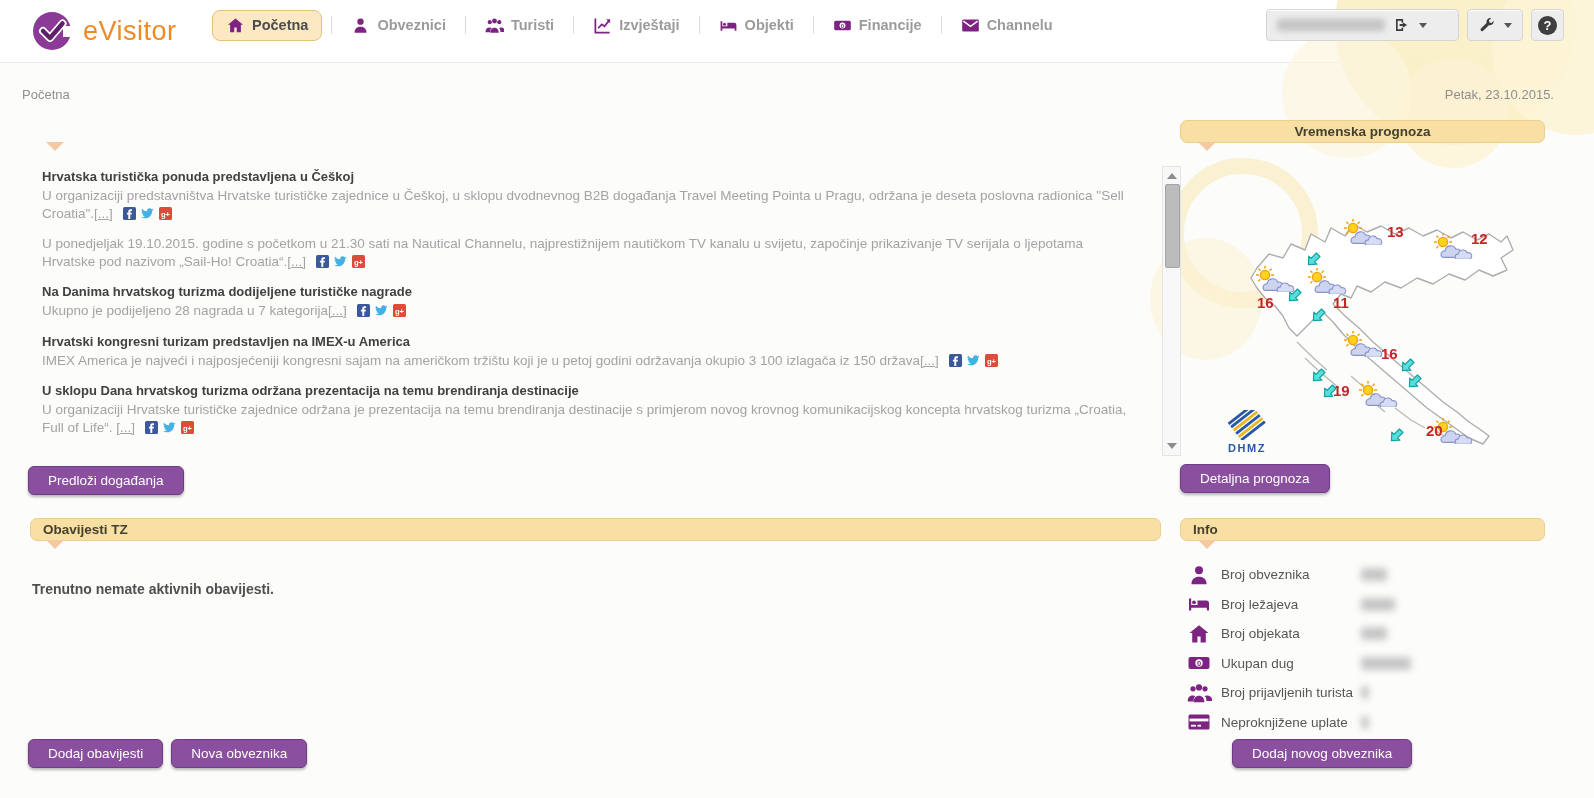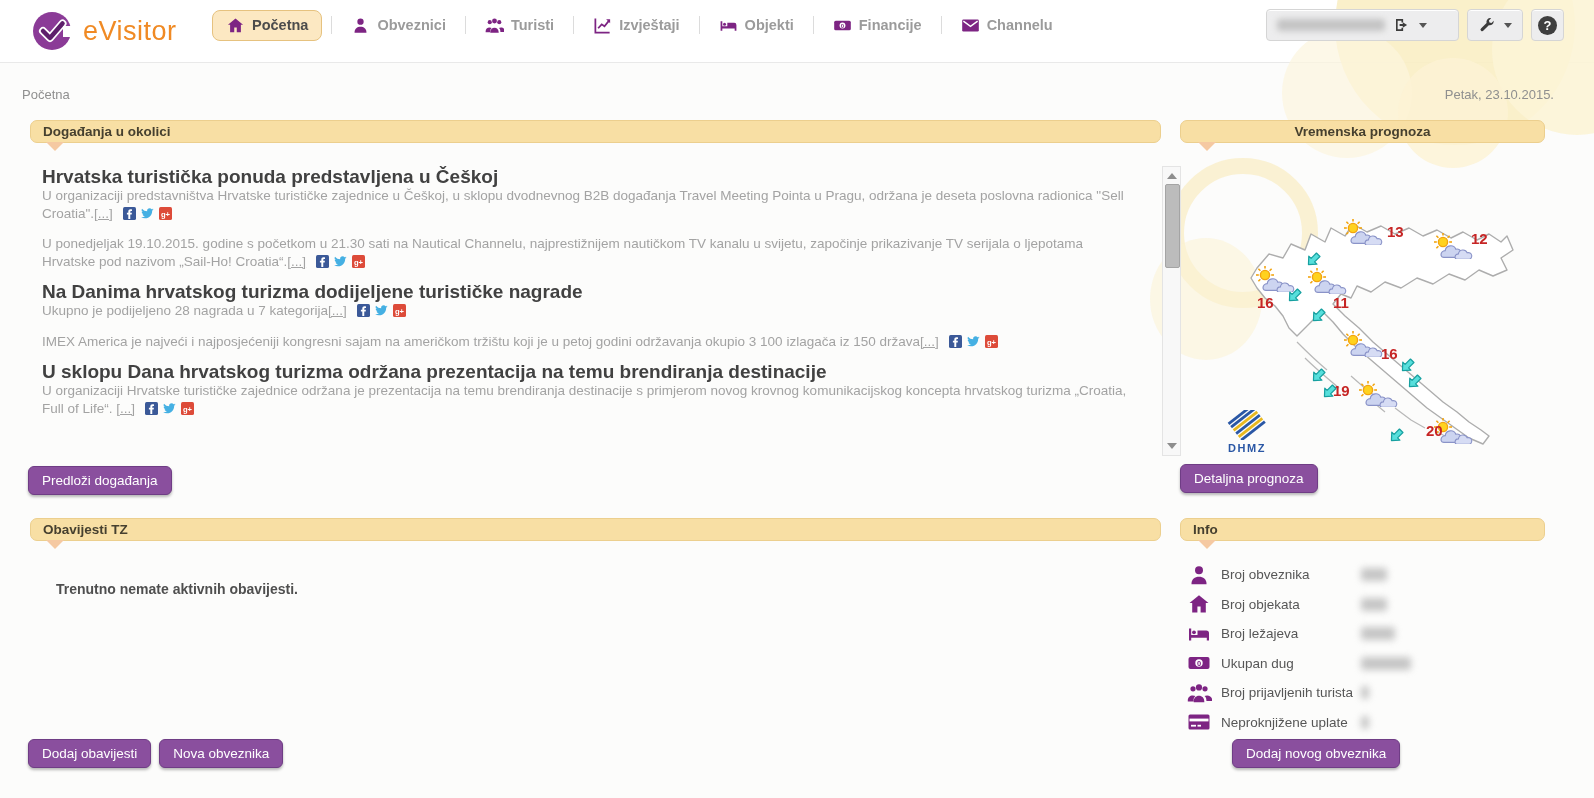--- a/index.html
+++ b/index.html
@@ -40,41 +40,41 @@
   .pagedate{position:absolute;right:40px;top:87px;font-size:13px;color:#8f8f8f;}
   
   .phead{position:absolute;height:23px;background:#f8dfa4;border:1px solid #eccf8e;border-radius:7px;
          display:flex;align-items:center;padding:0 12px;font-weight:bold;font-size:13.5px;color:#46402f;box-sizing:border-box;}
   .phead.center{justify-content:center;}
   .pointer{position:absolute;width:0;height:0;border-left:9px solid transparent;border-right:9px solid transparent;
            border-top:9px solid #f5c9a2;}
   
   .events-list{position:absolute;left:42px;top:168px;width:1086px;}
   .news-item{margin-bottom:13px;}
-  .news-title{font-weight:bold;font-size:19px;color:#414141;line-height:17px;margin-bottom:2px;cursor:pointer;}
+  .news-title{font-weight:bold;font-size:13px;color:#414141;line-height:17px;margin-bottom:2px;cursor:pointer;}
   .news-body{font-size:13.5px;color:#a3a3a3;line-height:17.5px;}
   .more{color:#a3a3a3;text-decoration:underline;cursor:pointer;}
   .social{margin-left:10px;display:inline-flex;gap:5px;vertical-align:-2px;}
   .sic{width:13px;height:13px;display:inline-block;cursor:pointer;}
   
   .scrollbar{position:absolute;left:1162px;top:166px;width:19px;height:290px;background:#f8f8f8;border:1px solid #e4e4e4;box-sizing:border-box;}
   .sb-up{position:absolute;top:6px;left:4px;width:0;height:0;border-left:5px solid transparent;border-right:5px solid transparent;border-bottom:6px solid #8d8d8d;}
   .sb-down{position:absolute;bottom:6px;left:4px;width:0;height:0;border-left:5px solid transparent;border-right:5px solid transparent;border-top:6px solid #8d8d8d;}
   .sb-thumb{position:absolute;top:17px;left:2px;width:13px;height:82px;background:#bcbcbc;border:1px solid #a4a4a4;border-radius:2px;cursor:grab;}
   
   .pbtn{position:absolute;background:#8a4f9e;border:1px solid #6f3d85;border-radius:6px;color:#fff;
-        font-size:13.5px;padding:6px 13px;box-shadow:0 2px 3px rgba(0,0,0,.28);cursor:pointer;
+        font-size:13.5px;padding:6px 19px;box-shadow:0 2px 3px rgba(0,0,0,.28);cursor:pointer;
         font-family:"Liberation Sans",sans-serif;white-space:nowrap;}
   .btn-events{left:28px;top:466px;}
   .btn-weather{left:1180px;top:464px;}
   .btns-notices{position:absolute;left:28px;top:739px;display:flex;gap:8px;}
   .btns-notices .pbtn{position:static;}
   .btn-info{left:1232px;top:739px;}
   
-  .empty-msg{position:absolute;left:56px;top:581px;font-weight:bold;font-size:14px;color:#4f4f4f;}
+  .empty-msg{position:absolute;left:32px;top:581px;font-weight:bold;font-size:14px;color:#4f4f4f;}
   
   .weather-map{position:absolute;left:1205px;top:170px;width:315px;height:292px;}
   .weather-map svg.mapoutline{position:absolute;left:0;top:0;}
   .wicon{position:absolute;width:40px;height:27px;}
   .wtemp{position:absolute;font-weight:bold;color:#c62525;font-size:15px;font-family:Liberation Sans, sans-serif;}
   .warr{position:absolute;width:19px;height:19px;}
   .wi0{left:138px;top:48px;} .wt0{left:182px;top:53px;}
   .wi1{left:228px;top:62px;} .wt1{left:266px;top:60px;}
   .wi2{left:50px;top:95px;}  .wt2{left:52px;top:124px;}
   .wi3{left:102px;top:97px;} .wt3{left:128px;top:124px;}
@@ -220,23 +220,20 @@
     <div class="gbtn" style="padding:0 6px;">
       <span class="help-circle">
         <span>?</span>
       </span>
     </div>
   </div>
 
   <div class="crumb">Početna</div>
   <div class="pagedate">Petak, 23.10.2015.</div>
 
-  <div class="phead" style="left:30px;top:120px;width:1131px;">
-    <span>Događanja u okolici</span>
-  </div>
   <div class="pointer" style="left:46px;top:142px;"></div>
 
   <div class="events-list">
     <div class="news-item">
       <div class="news-title">Hrvatska turistička ponuda predstavljena u Češkoj</div>
       <div class="news-body"><span>U organizaciji predstavništva Hrvatske turističke zajednice u Češkoj, u sklopu dvodnevnog B2B događanja Travel Meeting Pointa u Pragu, održana je deseta poslovna radionica "Sell Croatia".</span><a class="more">[...]</a><span class="social">
             <span class="sic">
               <svg viewBox="0 0 12 12">
                 <rect width="12" height="12" rx="1.5" fill="#3b5998"></rect>
                 <path d="M6.7 11V6.9H8l.2-1.6H6.7v-1c0-.4.2-.7.8-.7h.8V2.2C8 2.2 7.5 2.1 7 2.1c-1.3 0-2.1.8-2.1 2.1v1.1H3.6v1.6h1.3V11z" fill="#fff"></path>
@@ -292,20 +289,21 @@
             </span>
             <span class="sic">
               <svg viewBox="0 0 12 12">
                 <rect width="12" height="12" rx="1.5" fill="#dd4b39"></rect>
                 <text x="6" y="8.8" font-size="7" font-weight="bold" fill="#fff" text-anchor="middle" font-family="Liberation Sans,sans-serif">g+</text>
               </svg>
             </span>
           </span></div>
     </div>
     <div class="news-item">
+      <div class="news-title">Hrvatski kongresni turizam predstavljen na IMEX-u America</div>
       <div class="news-body"><span>IMEX America je najveći i najposjećeniji kongresni sajam na američkom tržištu koji je u petoj godini održavanja okupio 3 100 izlagača iz 150 država</span><a class="more">[...]</a><span class="social">
             <span class="sic">
               <svg viewBox="0 0 12 12">
                 <rect width="12" height="12" rx="1.5" fill="#3b5998"></rect>
                 <path d="M6.7 11V6.9H8l.2-1.6H6.7v-1c0-.4.2-.7.8-.7h.8V2.2C8 2.2 7.5 2.1 7 2.1c-1.3 0-2.1.8-2.1 2.1v1.1H3.6v1.6h1.3V11z" fill="#fff"></path>
               </svg>
             </span>
             <span class="sic">
               <svg viewBox="0 0 14 12">
                 <path fill="#45b0e3" d="M13.6 1.5c-.5.3-1.1.5-1.6.6A2.8 2.8 0 0 0 13.2.6c-.5.3-1.1.6-1.8.7A2.7 2.7 0 0 0 6.7 3.7 7.7 7.7 0 0 1 1.1.9 2.7 2.7 0 0 0 2 4.5c-.5 0-.9-.1-1.3-.3 0 1.3.9 2.4 2.2 2.7-.4.1-.8.1-1.2.1.3 1 1.3 1.8 2.5 1.9A5.5 5.5 0 0 1 .1 10a7.7 7.7 0 0 0 4.2 1.2c5 0 7.7-4.1 7.7-7.7v-.4c.6-.4 1.1-.9 1.6-1.6z"></path>
@@ -567,36 +565,36 @@
           <svg viewBox="0 0 24 24" fill="currentColor">
             <circle cx="12" cy="7.2" r="4"></circle>
             <path d="M4.5 20.5c0-4.2 3.3-6.8 7.5-6.8s7.5 2.6 7.5 6.8v.7h-15z"></path>
           </svg>
         </span>
       <span class="ilabel">Broj obveznika</span>
       <span class="blurval bw26"></span>
     </div>
     <div class="irow">
       <span class="iicon">
+          <svg viewBox="0 0 24 24" fill="currentColor">
+            <path d="M2 6.5v12h2.2v-2.8h15.6v2.8H22v-7.2a2.8 2.8 0 0 0-2.8-2.8h-8.7v4.4H4.2V6.5z"></path>
+            <circle cx="7" cy="10.3" r="1.9"></circle>
+          </svg>
+        </span>
+      <span class="ilabel">Broj ležajeva</span>
+      <span class="blurval bw34"></span>
+    </div>
+    <div class="irow">
+      <span class="iicon">
           <svg viewBox="0 0 24 24">
             <path fill="currentColor" d="M12 3.2 2.5 11h2.7v9.5h5.2v-6h3.2v6h5.2V11h2.7z"></path>
           </svg>
         </span>
       <span class="ilabel">Broj objekata</span>
       <span class="blurval bw26"></span>
-    </div>
-    <div class="irow">
-      <span class="iicon">
-          <svg viewBox="0 0 24 24" fill="currentColor">
-            <path d="M2 6.5v12h2.2v-2.8h15.6v2.8H22v-7.2a2.8 2.8 0 0 0-2.8-2.8h-8.7v4.4H4.2V6.5z"></path>
-            <circle cx="7" cy="10.3" r="1.9"></circle>
-          </svg>
-        </span>
-      <span class="ilabel">Broj ležajeva</span>
-      <span class="blurval bw34"></span>
     </div>
     <div class="irow">
       <span class="iicon">
           <svg viewBox="0 0 24 24">
             <rect x="1.5" y="6" width="21" height="12" rx="2" fill="currentColor"></rect>
             <circle cx="12" cy="12" r="3.7" fill="#fff"></circle>
             <text x="12" y="14.8" font-size="7.5" font-weight="bold" fill="currentColor" text-anchor="middle" font-family="Liberation Sans,sans-serif">0</text>
           </svg>
         </span>
       <span class="ilabel">Ukupan dug</span>

